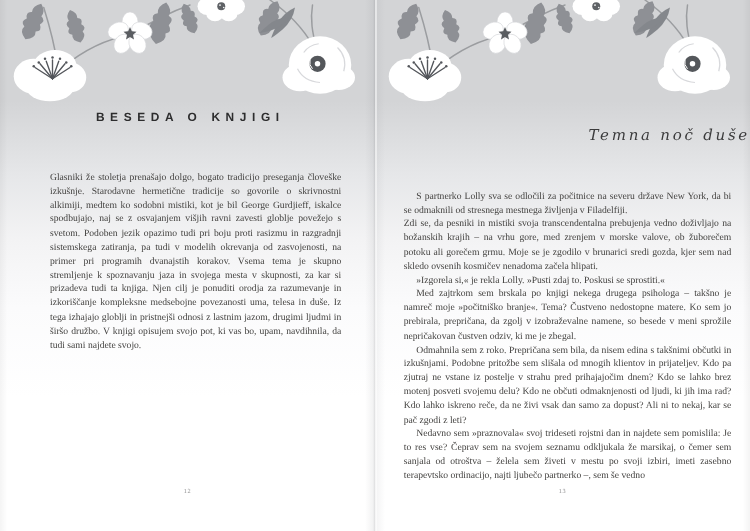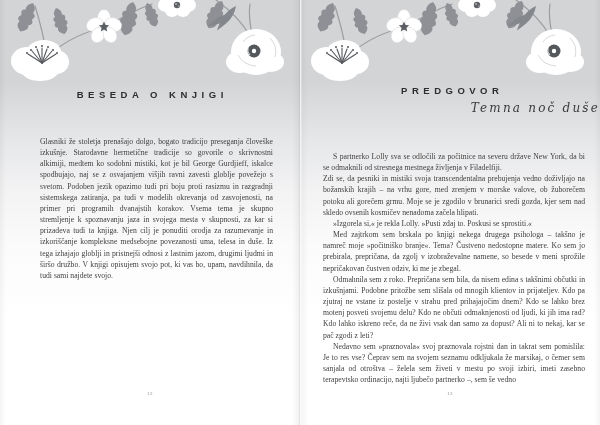--- a/index.html
+++ b/index.html
@@ -184,27 +184,26 @@
     <div class="bodytext">
         <p class="para"><span>Glasniki že stoletja prenašajo dolgo, bogato tradicijo preseganja človeške izkušnje. Starodavne hermetične tradicije so govorile o skrivnostni alkimiji, medtem ko sodobni mistiki, kot je bil George Gurdjieff, iskalce spodbujajo, naj se z osvajanjem višjih ravni zavesti globlje povežejo s svetom. Podoben jezik opazimo tudi pri boju proti rasizmu in razgradnji sistemskega zatiranja, pa tudi v modelih okrevanja od zasvojenosti, na primer pri programih dvanajstih korakov. Vsema tema je skupno stremljenje k spoznavanju jaza in svojega mesta v skupnosti, za kar si prizadeva tudi ta knjiga. Njen cilj je ponuditi orodja za razumevanje in izkoriščanje kompleksne medsebojne povezanosti uma, telesa in duše. Iz tega izhajajo globlji in pristnejši odnosi z lastnim jazom, drugimi ljudmi in širšo družbo. V knjigi opisujem svojo pot, ki vas bo, upam, navdihnila, da tudi sami najdete svojo.</span></p>
       </div>
     <div class="pageno">12</div>
   </div>
 
   <div class="page page-right">
     <svg class="floral" width="300" height="85" viewBox="0 0 300 85">
       <use href="#floral"></use>
     </svg>
-    <h2 class="heading">PREDGOVOR</h2>
     <div class="subtitle">Temna noč duše</div>
     <div class="bodytext">
         <p class="para indent"><span>S partnerko Lolly sva se odločili za počitnice na severu države New York, da bi se odmaknili od stresnega mestnega življenja v Filadelfiji.</span></p>
         <p class="para"><span>Zdi se, da pesniki in mistiki svoja transcendentalna prebujenja vedno doživljajo na božanskih krajih – na vrhu gore, med zrenjem v morske valove, ob žuborečem potoku ali gorečem grmu. Moje se je zgodilo v brunarici sredi gozda, kjer sem nad skledo ovsenih kosmičev nenadoma začela hlipati.</span></p>
         <p class="para indent"><span>»Izgorela si,« je rekla Lolly. »Pusti zdaj to. Poskusi se sprostiti.«</span></p>
         <p class="para indent"><span>Med zajtrkom sem brskala po knjigi nekega drugega psihologa – takšno je namreč moje »počitniško branje«. Tema? Čustveno nedostopne matere. Ko sem jo prebirala, prepričana, da zgolj v izobraževalne namene, so besede v meni sprožile nepričakovan čustven odziv, ki me je zbegal.</span></p>
         <p class="para indent"><span>Odmahnila sem z roko. Prepričana sem bila, da nisem edina s takšnimi občutki in izkušnjami. Podobne pritožbe sem slišala od mnogih klientov in prijateljev. </span><span class="ital">Kdo pa zjutraj ne vstane iz postelje v strahu pred prihajajočim dnem? Kdo se lahko brez motenj posveti svojemu delu? Kdo ne občuti odmaknjenosti od ljudi, ki jih ima rad? Kdo lahko iskreno reče, da ne živi vsak dan samo za dopust? Ali ni to nekaj, kar se pač zgodi z leti?</span></p>
-        <p class="para indent"><span>Nedavno sem »praznovala« svoj praznovala rojstni dan in takrat sem pomislila: </span><span class="ital">Je to res vse?</span><span> Čeprav sem na svojem seznamu odkljukala že marsikaj, o čemer sem sanjala od otroštva – želela sem živeti v mestu po svoji izbiri, imeti zasebno terapevtsko ordinacijo, najti ljubečo partnerko –, sem še vedno</span></p>
+        <p class="para indent"><span>Nedavno sem »praznovala« svoj trideseti rojstni dan in najdete sem pomislila: </span><span class="ital">Je to res vse?</span><span> Čeprav sem na svojem seznamu odkljukala že marsikaj, o čemer sem sanjala od otroštva – želela sem živeti v mestu po svoji izbiri, imeti zasebno terapevtsko ordinacijo, najti ljubečo partnerko –, sem še vedno</span></p>
       </div>
     <div class="pageno">13</div>
   </div>
 
   <div class="gutter"></div>
 </div>
 
 </body></html>

